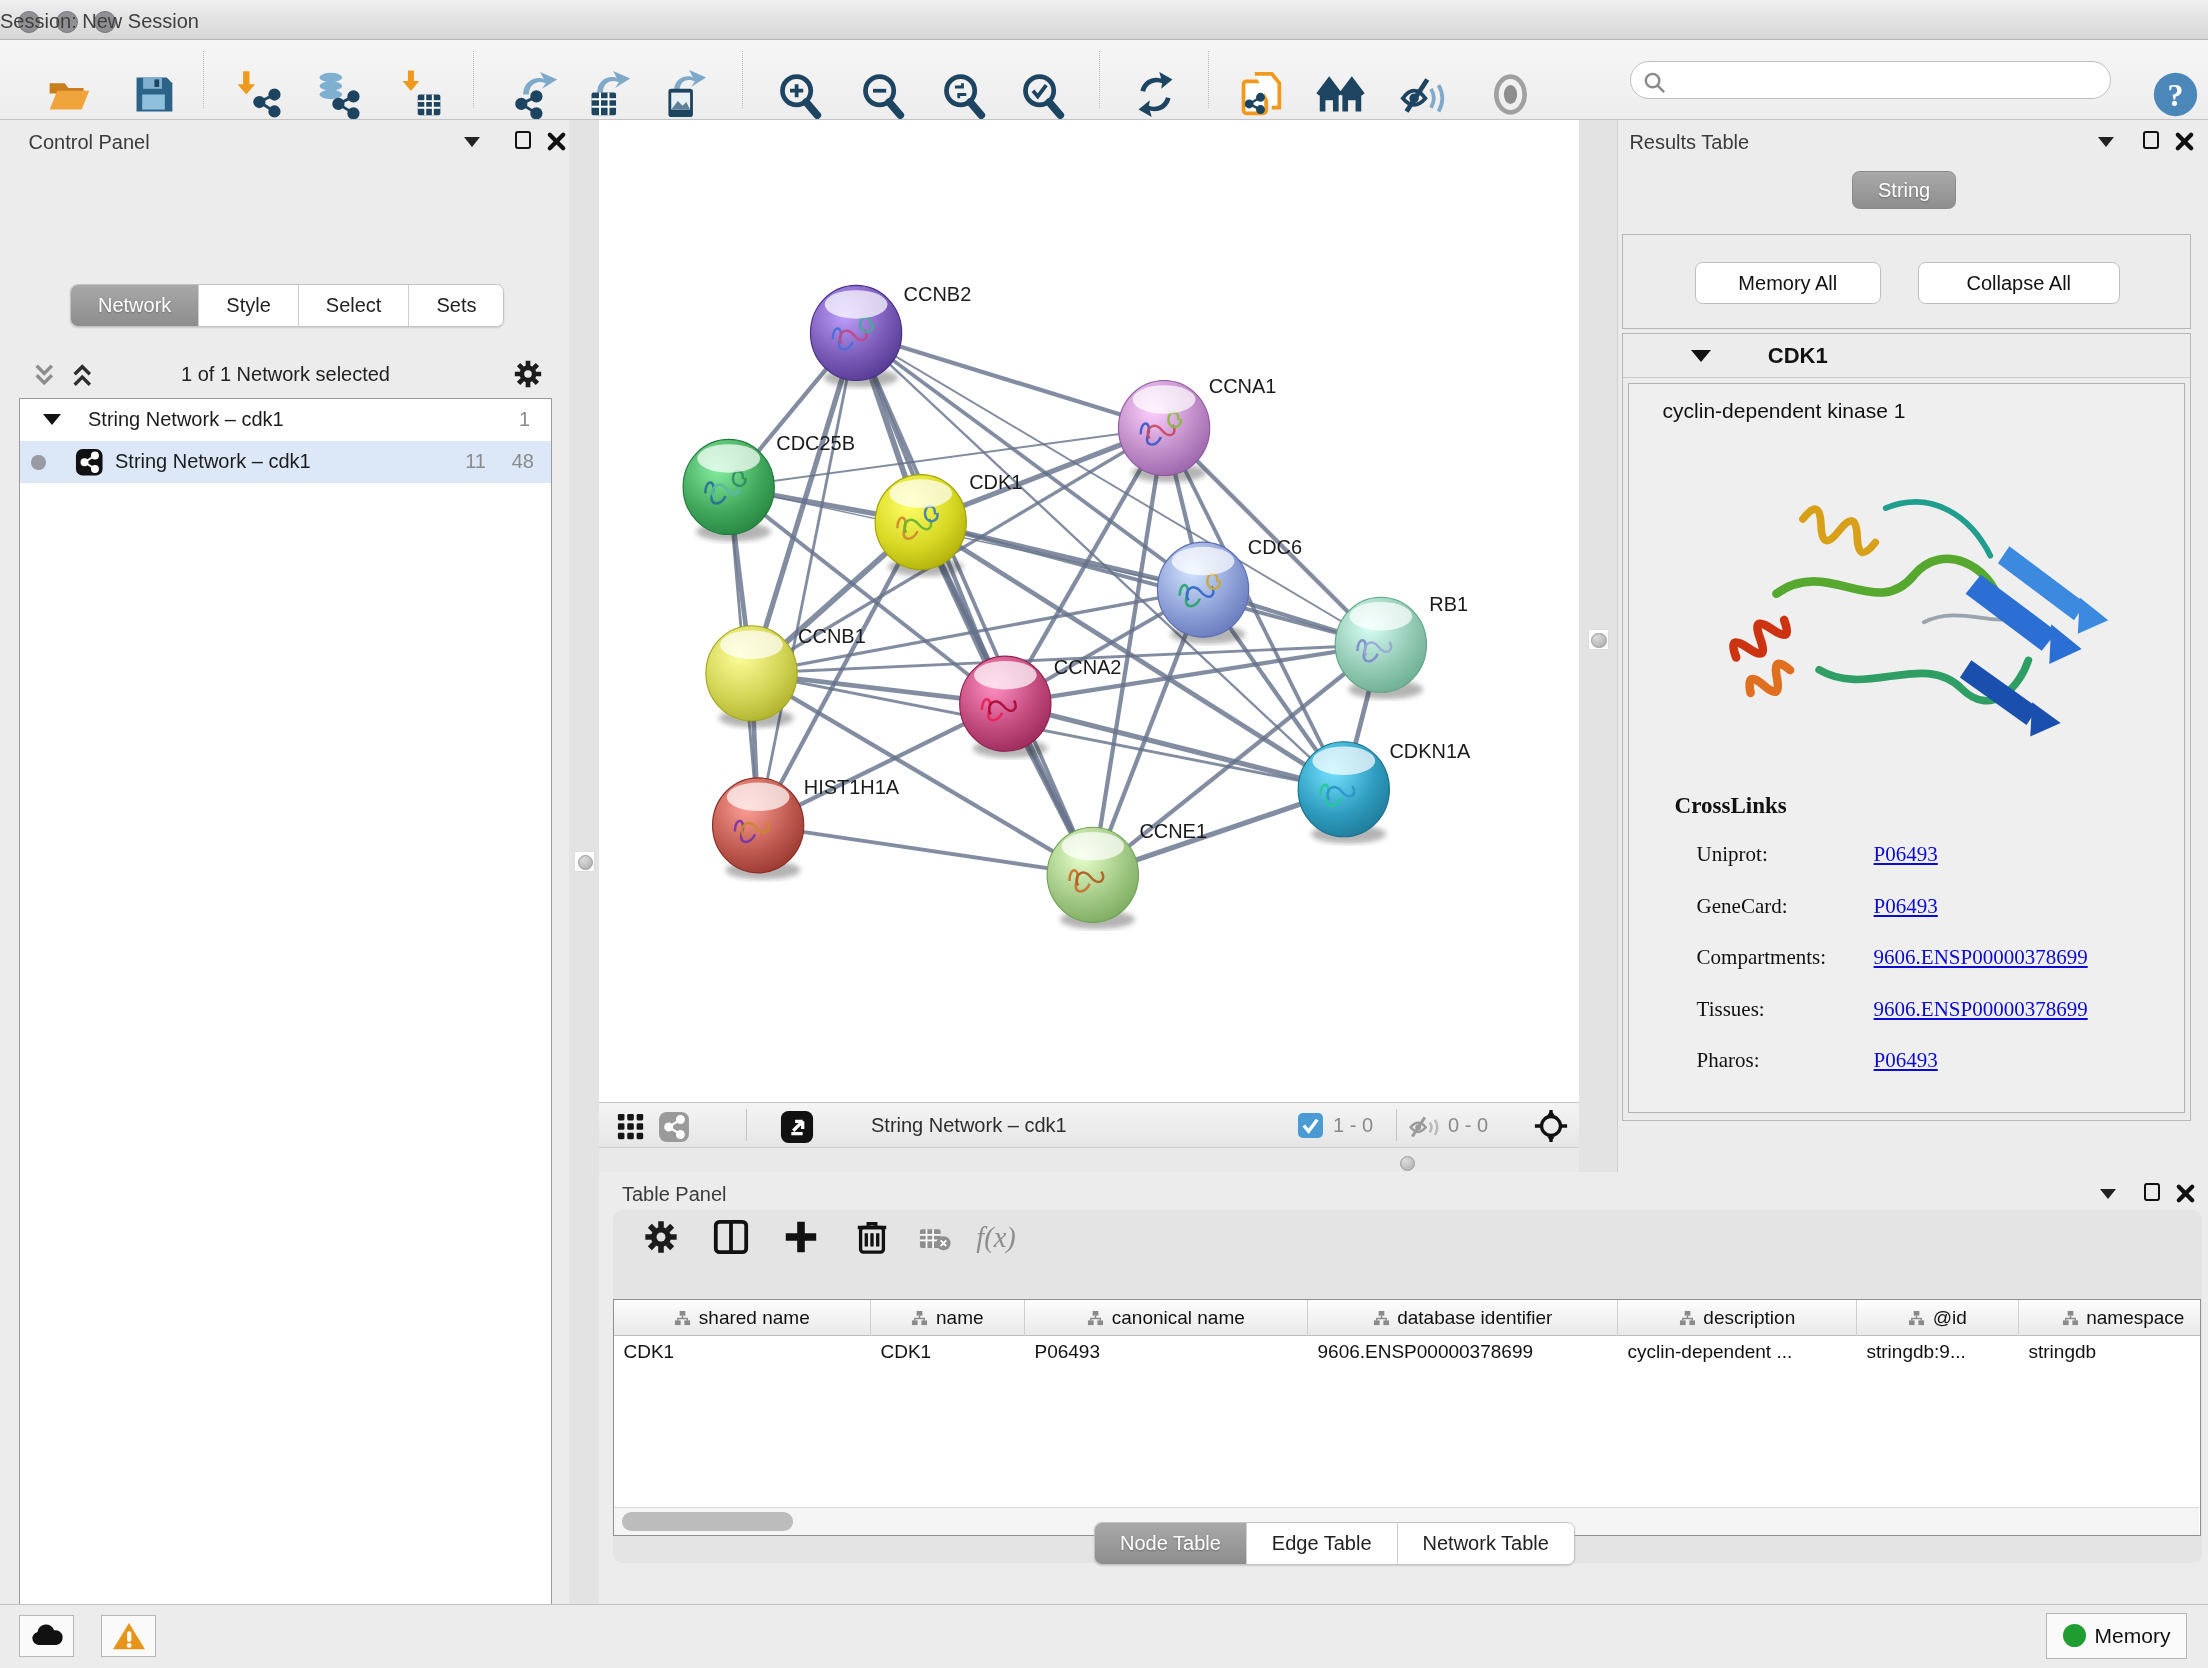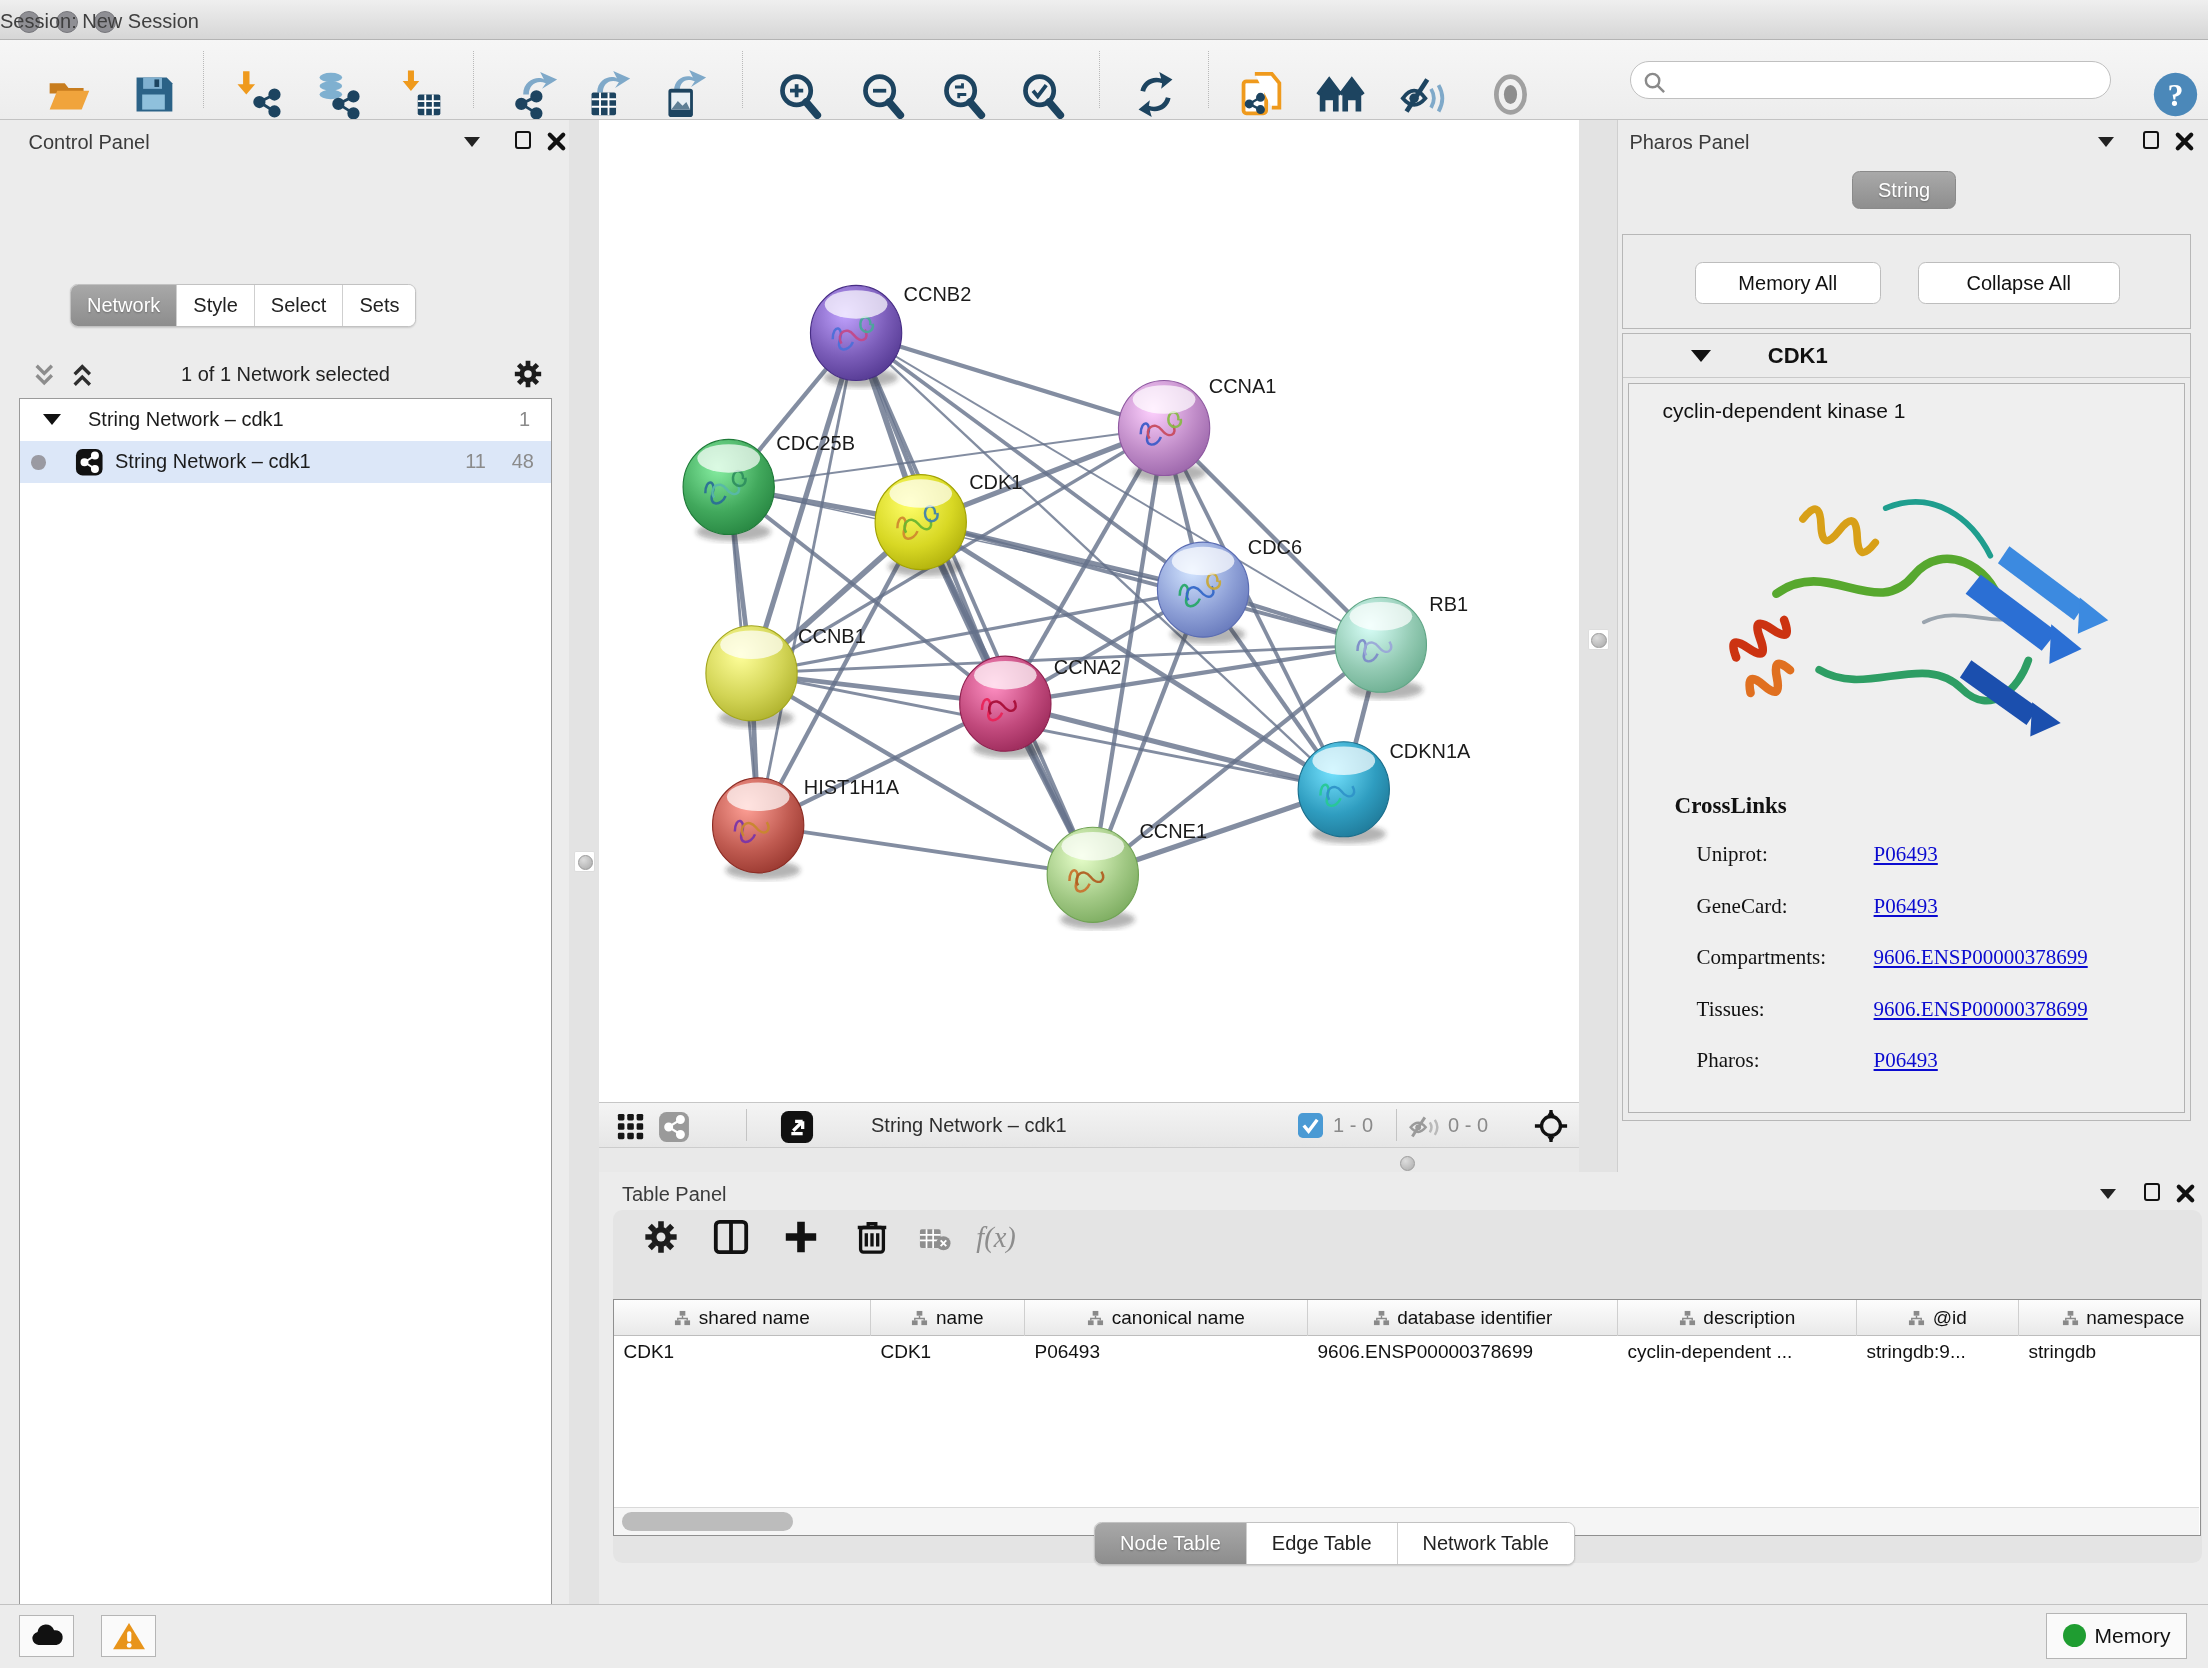--- a/index.html
+++ b/index.html
@@ -34,21 +34,21 @@
 
   
   .control-panel { position:absolute; left:0; top:120px; width:569px; height:1484px; background:#ececec; }
   .seg { position:absolute; display:flex; height:43px; border-radius:7.6px; overflow:hidden;
     border:1px solid #c2c2c2; background:#fff; box-shadow:0 1px 1.9px rgba(0,0,0,.15); }
   .seg .seg-item { display:flex; align-items:center; justify-content:center; font-size:20px; color:#222;
     border-right:1px solid #cfcfcf; background:#fff; cursor:default; }
   .seg .seg-item:last-child { border-right:none; }
   .seg .seg-item.sel { background:linear-gradient(#a8a8a8,#8d8d8d); color:#fff; text-shadow:0 1px 1.9px rgba(0,0,0,.3); }
   .cp-tabs { left:70px; top:164px; }
-  .cp-tabs .seg-item { padding:0 16px; }
+  .cp-tabs .seg-item { padding:0 27px; }
   .cp-toolbar { position:absolute; left:19px; top:238px; width:533px; height:34px; }
   .cp-status { position:absolute; left:0; right:0; text-align:center; top:4.8px; font-size:20px; color:#222; }
   .chev { position:absolute; top:2.9px; }
   .cp-gear { position:absolute; right:7.6px; top:0px; }
   .tree-box { position:absolute; left:19px; top:278px; width:533px; height:1297px; background:#fff; border:1px solid #9a9a9a; }
   .tree-row { position:relative; width:100%; height:42px; font-size:20px; color:#1c1c1c; }
   .tree-row.sel { background:#dce7f8; }
   .tree-caret { position:absolute; left:23px; top:15px; width:0; height:0; border-left:9.5px solid transparent; border-right:9.5px solid transparent; border-top:11.4px solid #111; }
   .tree-label { position:absolute; top:8.6px; }
   .tree-count { position:absolute; top:8.6px; color:#8b8b8b; }
@@ -589,21 +589,21 @@
         <circle cx="19" cy="19" r="10" fill="none" stroke="#111" stroke-width="3.5"></circle>
         <path d="M19 2 v8 M19 28 v8 M2 19 h8 M28 19 h8" stroke="#111" stroke-width="3.5"></path>
         <path d="M19 2 l-4 6 h8 z M19 36 l-4 -6 h8 z" fill="#111"></path>
       </svg>
     </div>
     <div class="net-sub"></div>
   </div>
   <div class="hsplit-dot" style="left:1400px; top:1156px;"></div>
 
   <div class="results-panel">
-    <div class="panel-title" style="left:11.4px; top:11.4px;">Pharos Panel</div>
+    <div class="panel-title" style="left:11.4px; top:11.4px;">Results Table</div>
     <div class="ph-caret" style="left:480px; top:17px;"></div>
     <div class="ph-float" style="left:525px; top:11.4px;"></div>
     <svg class="ph-close" style="left:556px; top:10.5px;" width="21" height="21" viewBox="0 0 22 22">
       <path d="M4 4 L18 18 M18 4 L4 18" stroke="#111" stroke-width="4.5" stroke-linecap="round"></path>
     </svg>
     <div class="rp-tab">String</div>
 
     <div class="rp-box1">
       <div class="rp-btn" style="left:72px; width:186px;">Memory All</div>
       <div class="rp-btn" style="left:295px; width:202px;">Collapse All</div>

